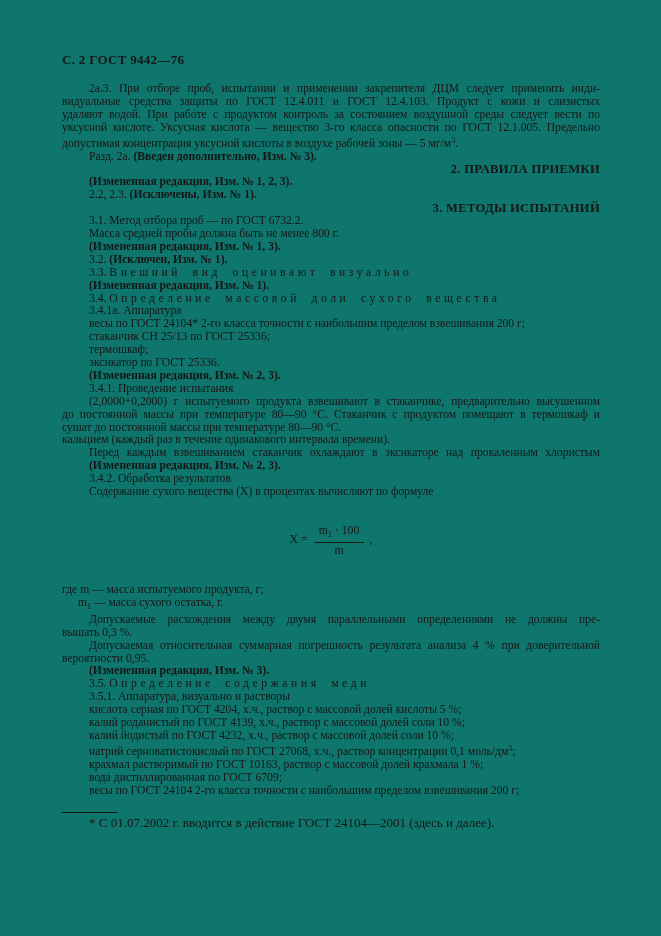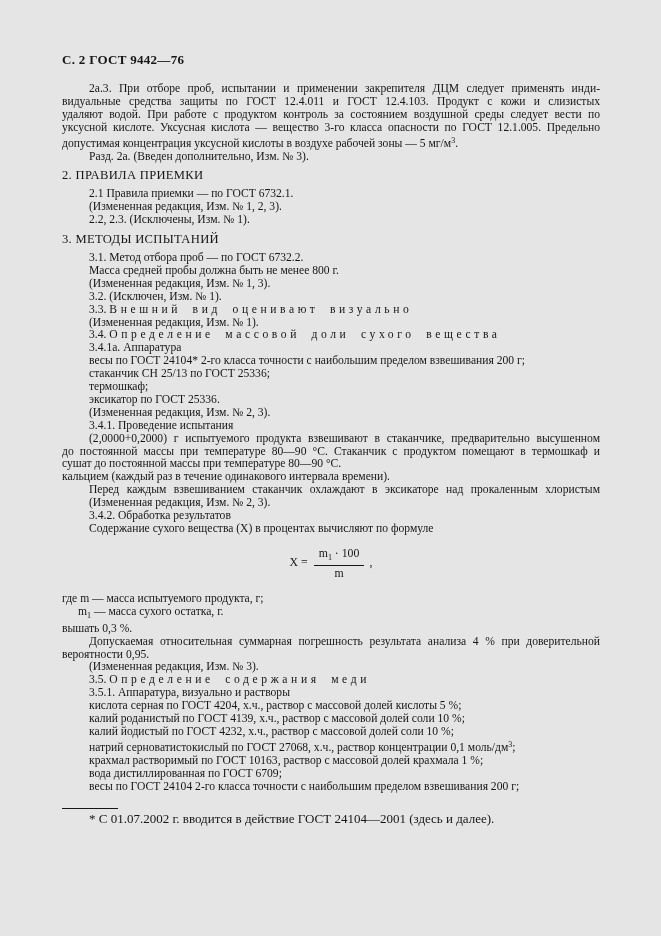--- a/index.html
+++ b/index.html
@@ -3,56 +3,55 @@
 <meta charset="utf-8">
 <style>
   html, body {
     margin: 0; padding: 0;
     width: 661px; height: 936px;
     background: #ffffff;
     overflow: hidden;
     font-family: "Liberation Serif", "DejaVu Serif", serif;
     color: #161616;
   }
-  .page { position: relative; width: 661px; height: 936px; background: #e5e5e5; }
+  .page { position: relative; width: 661px; height: 936px; background: #0f766e; }
   #doc { position: absolute; left: 62px; top: 52px; width: 538px; }
   .hdr { font-weight: bold; font-size: 13px; letter-spacing: 0.3px; margin-bottom: 15px; white-space: nowrap; }
   .line { font-size: 11.6px; line-height: 12.9px; white-space: nowrap; }
   .jl { text-align: justify; text-align-last: justify; }
   .ind1 { padding-left: 27px; }
   .ind2 { padding-left: 16px; }
-  .heading { font-weight: bold; font-size: 12.6px; line-height: 12.9px; text-align: left; margin: 6px 0; letter-spacing: 0.3px; }
-  .b { font-weight: normal; }
+  .heading { font-weight: bold; font-size: 12.6px; line-height: 12.9px; text-align: right; margin: 0 0; letter-spacing: 0.3px; }
+  .b { font-weight: bold; }
   .i { }
   .sp { letter-spacing: 3.6px; word-spacing: 5px; }
   .sup { font-size: 8px; vertical-align: 4px; letter-spacing: 0; }
   .sub { font-size: 8px; vertical-align: -3px; letter-spacing: 0; }
   .formula { text-align: center; font-size: 11.8px; line-height: 13px; margin: 9px 0 11px; }
-  .frac { display: inline-block; vertical-align: middle; text-align: center; margin: 2px 3px; }
+  .frac { display: inline-block; vertical-align: middle; text-align: center; margin: 16px 3px; }
   .frac .num { display: block; border-bottom: 1px solid #161616; padding: 0 5px 1px; }
   .frac .den { display: block; padding-top: 1px; }
   .ftail { margin-left: 2px; }
   .fnrule { width: 56px; border-top: 1px solid #161616; margin: 14px 0 4px 0; }
   .footnote { font-size: 13px; line-height: 12px; white-space: nowrap; }
 </style>
 </head>
 <body>
 
 <div class="page">
   <div id="doc">
     <div class="hdr">С. 2 ГОСТ 9442—76</div>
     <div id="lines">
         <div class="line ind1 jl"><span>2а.3. При отборе проб, испытании и применении закрепителя ДЦМ следует применять инди-</span></div>
         <div class="line jl"><span>видуальные средства защиты по ГОСТ 12.4.011 и ГОСТ 12.4.103. Продукт с кожи и слизистых</span></div>
         <div class="line jl"><span>удаляют водой. При работе с продуктом контроль за состоянием воздушной среды следует вести по</span></div>
         <div class="line jl"><span>уксусной кислоте. Уксусная кислота — вещество 3-го класса опасности по ГОСТ 12.1.005. Предельно</span></div>
         <div class="line"><span>допустимая концентрация уксусной кислоты в воздухе рабочей зоны — 5 мг/м</span><span class="sup">3</span><span>.</span></div>
         <div class="line ind1"><span>Разд. 2а. </span><span class="b">(Введен дополнительно, Изм. № 3).</span></div>
         <div class="heading"><span class="b">2. ПРАВИЛА ПРИЕМКИ</span></div>
-        <div class="line ind1"><span>2.1 Правила приемки — по ГОСТ 6732.1.</span></div>
         <div class="line ind1"><span class="b">(Измененная редакция, Изм. № 1, 2, 3).</span></div>
         <div class="line ind1"><span>2.2, 2.3. </span><span class="b">(Исключены, Изм. № 1).</span></div>
         <div class="heading"><span class="b">3. МЕТОДЫ ИСПЫТАНИЙ</span></div>
         <div class="line ind1"><span>3.1. Метод отбора проб — по ГОСТ 6732.2.</span></div>
         <div class="line ind1"><span>Масса средней пробы должна быть не менее 800 г.</span></div>
         <div class="line ind1"><span class="b">(Измененная редакция, Изм. № 1, 3).</span></div>
         <div class="line ind1"><span>3.2. </span><span class="b">(Исключен, Изм. № 1).</span></div>
         <div class="line ind1"><span>3.3. </span><span class="sp">Внешний вид оценивают визуально</span></div>
         <div class="line ind1"><span class="b">(Измененная редакция, Изм. № 1).</span></div>
         <div class="line ind1"><span>3.4. </span><span class="sp">Определение массовой доли сухого вещества</span></div>
@@ -67,20 +66,21 @@
         <div class="line jl"><span>до постоянной массы при температуре 80—90 °С. Стаканчик с продуктом помещают в термошкаф и</span></div>
         <div class="line"><span>сушат до постоянной массы при температуре 80—90 °С.</span></div>
         <div class="line"><span>кальцием (каждый раз в течение одинакового интервала времени).</span></div>
         <div class="line ind1 jl"><span>Перед каждым взвешиванием стаканчик охлаждают в эксикаторе над прокаленным хлористым</span></div>
         <div class="line ind1"><span class="b">(Измененная редакция, Изм. № 2, 3).</span></div>
         <div class="line ind1"><span>3.4.2. </span><span class="i">Обработка результатов</span></div>
         <div class="line ind1"><span>Содержание сухого вещества (</span><span class="i">X</span><span>) в процентах вычисляют по формуле</span></div>
         <div class="formula"><span class="i">X</span> <span>=</span> <span class="frac"><span class="num"><span class="i">m</span><span class="sub">1</span><span> · 100</span></span><span class="den"><span class="i">m</span></span></span><span class="ftail">,</span></div>
         <div class="line"><span>где </span><span class="i">m</span><span> — масса испытуемого продукта, г;</span></div>
         <div class="line ind2"><span class="i">m</span><span class="sub">1</span><span> — масса сухого остатка, г.</span></div>
+        <div class="line ind1 jl"><span>Допускаемые расхождения между двумя параллельными определениями не должны пре-</span></div>
         <div class="line"><span>вышать 0,3 %.</span></div>
         <div class="line ind1 jl"><span>Допускаемая относительная суммарная погрешность результата анализа 4 % при доверительной</span></div>
         <div class="line"><span>вероятности 0,95.</span></div>
         <div class="line ind1"><span class="b">(Измененная редакция, Изм. № 3).</span></div>
         <div class="line ind1"><span>3.5. </span><span class="sp">Определение содержания меди</span></div>
         <div class="line ind1"><span>3.5.1. </span><span class="i">Аппаратура, визуально и растворы</span></div>
         <div class="line ind1"><span>кислота серная по ГОСТ 4204, х.ч., раствор с массовой долей кислоты 5 %;</span></div>
         <div class="line ind1"><span>калий роданистый по ГОСТ 4139, х.ч., раствор с массовой долей соли 10 %;</span></div>
         <div class="line ind1"><span>калий йодистый по ГОСТ 4232, х.ч., раствор с массовой долей соли 10 %;</span></div>
         <div class="line ind1"><span>натрий серноватистокислый по ГОСТ 27068, х.ч., раствор концентрации 0,1 моль/дм</span><span class="sup">3</span><span>;</span></div>

